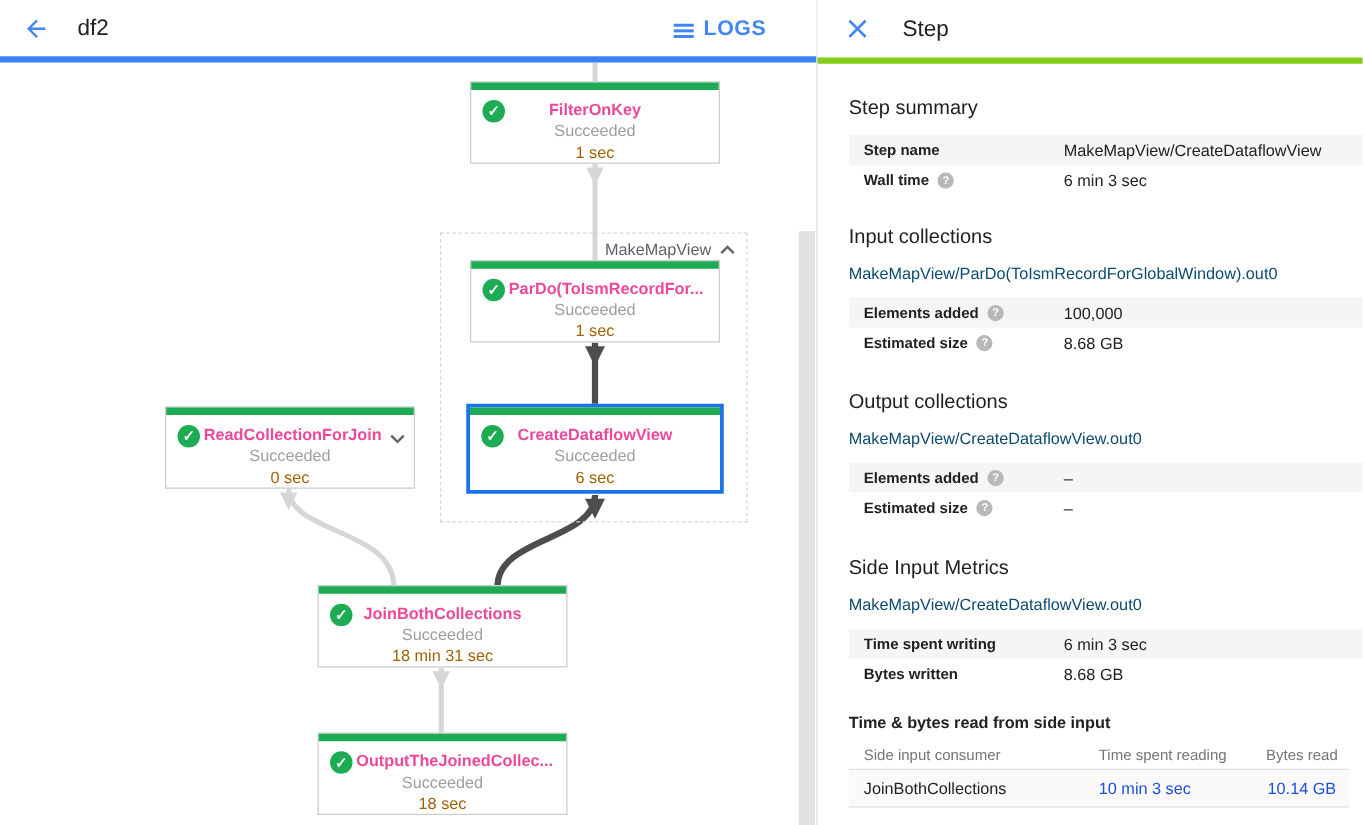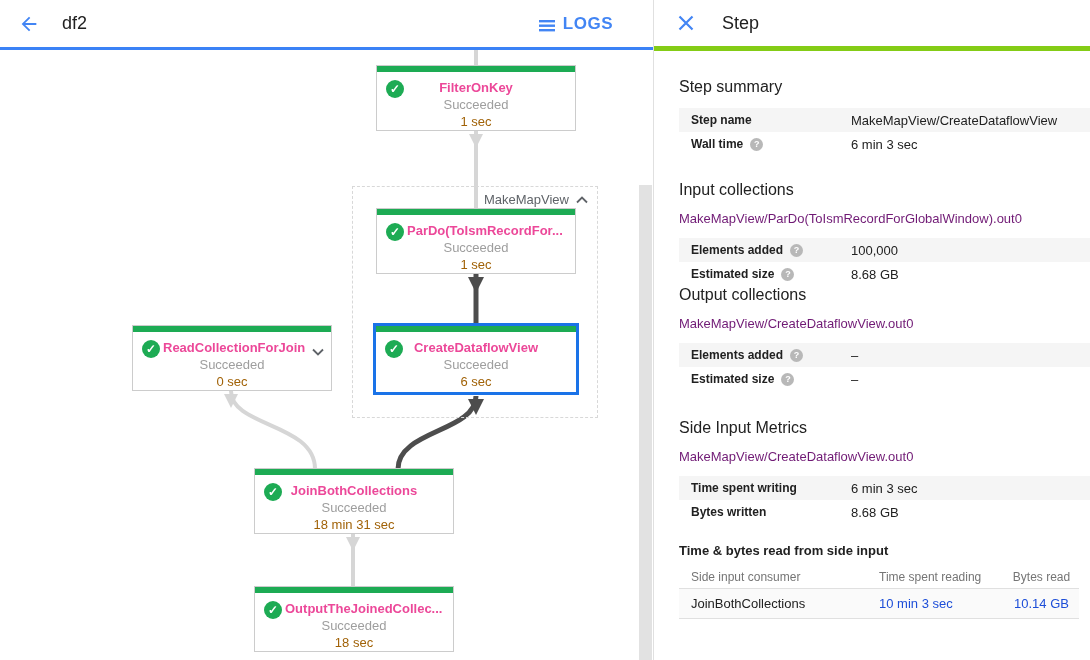--- a/index.html
+++ b/index.html
@@ -7,21 +7,21 @@
   body {
     font-family:"Liberation Sans", sans-serif;
     background:#fff; color:#212121; overflow:hidden; position:relative;
   }
   .app { position:relative; width:1090px; height:660px; display:flex; }
 
   
   .graph-pane { position:relative; width:653px; height:660px; background:#fff; }
   .graph-header {
     position:absolute; top:0; left:0; right:0; height:50px;
-    display:flex; align-items:center; border-bottom:3px solid #3b82f6; background:#fff; z-index:30;
+    display:flex; align-items:center; border-bottom:5px solid #3b82f6; background:#fff; z-index:30;
   }
   .back-btn { margin-left:16px; width:26px; height:26px; display:flex; align-items:center; justify-content:center; cursor:pointer; }
   .job-title { margin-left:20px; font-size:18px; color:#212121; }
   .logs-btn {
     margin-left:auto; margin-right:40px; display:flex; align-items:flex-end; gap:7px;
     color:var(--blue,#4285f4); font-size:17px; font-weight:bold; letter-spacing:0.5px; cursor:pointer;
   }
 
   .canvas { position:absolute; top:50px; left:0; right:0; bottom:0; }
   .edges { position:absolute; top:0; left:0; width:653px; height:660px; pointer-events:none; }
@@ -66,23 +66,23 @@
   
   .detail-pane { position:relative; width:437px; height:660px; background:#fff; border-left:1px solid #e0e0e0; }
   .panel-header { height:51px; display:flex; align-items:center; border-bottom:5px solid #84cc16; }
   .close-btn { margin-left:21px; width:22px; height:22px; display:flex; align-items:center; justify-content:center; cursor:pointer; }
   .panel-title { margin-left:25px; font-size:18px; color:#212121; }
 
   .panel-body { padding-left:25px; }
   .sec-heading { font-size:16px; font-weight:400; color:#212121; }
   .h-summary { margin-top:27px; }
   .h-input { margin-top:25px; }
-  .h-output { }
+  .h-output { margin-top:27px; }
   .h-side { margin-top:28px; }
-  .collection-name { margin-top:12px; font-size:13px; color:#701a75; }
+  .collection-name { margin-top:12px; font-size:13px; color:#0c4a6e; }
 
   .kv-rows { margin-top:12px; }
   .kv-row { display:flex; align-items:center; height:24px; padding-left:12px; font-size:13px; }
   .kv-row.alt { background:#f5f5f5; }
   .kv-label { width:160px; font-size:12px; font-weight:bold; color:#212121; display:flex; align-items:center; gap:7px; }
   .kv-value { color:#212121; }
   .help-icon {
     width:13px; height:13px; border-radius:50%; background:#b8b8b8; color:#fff;
     font-size:9px; font-weight:bold; display:inline-flex; align-items:center; justify-content:center;
     cursor:pointer; flex:none;

